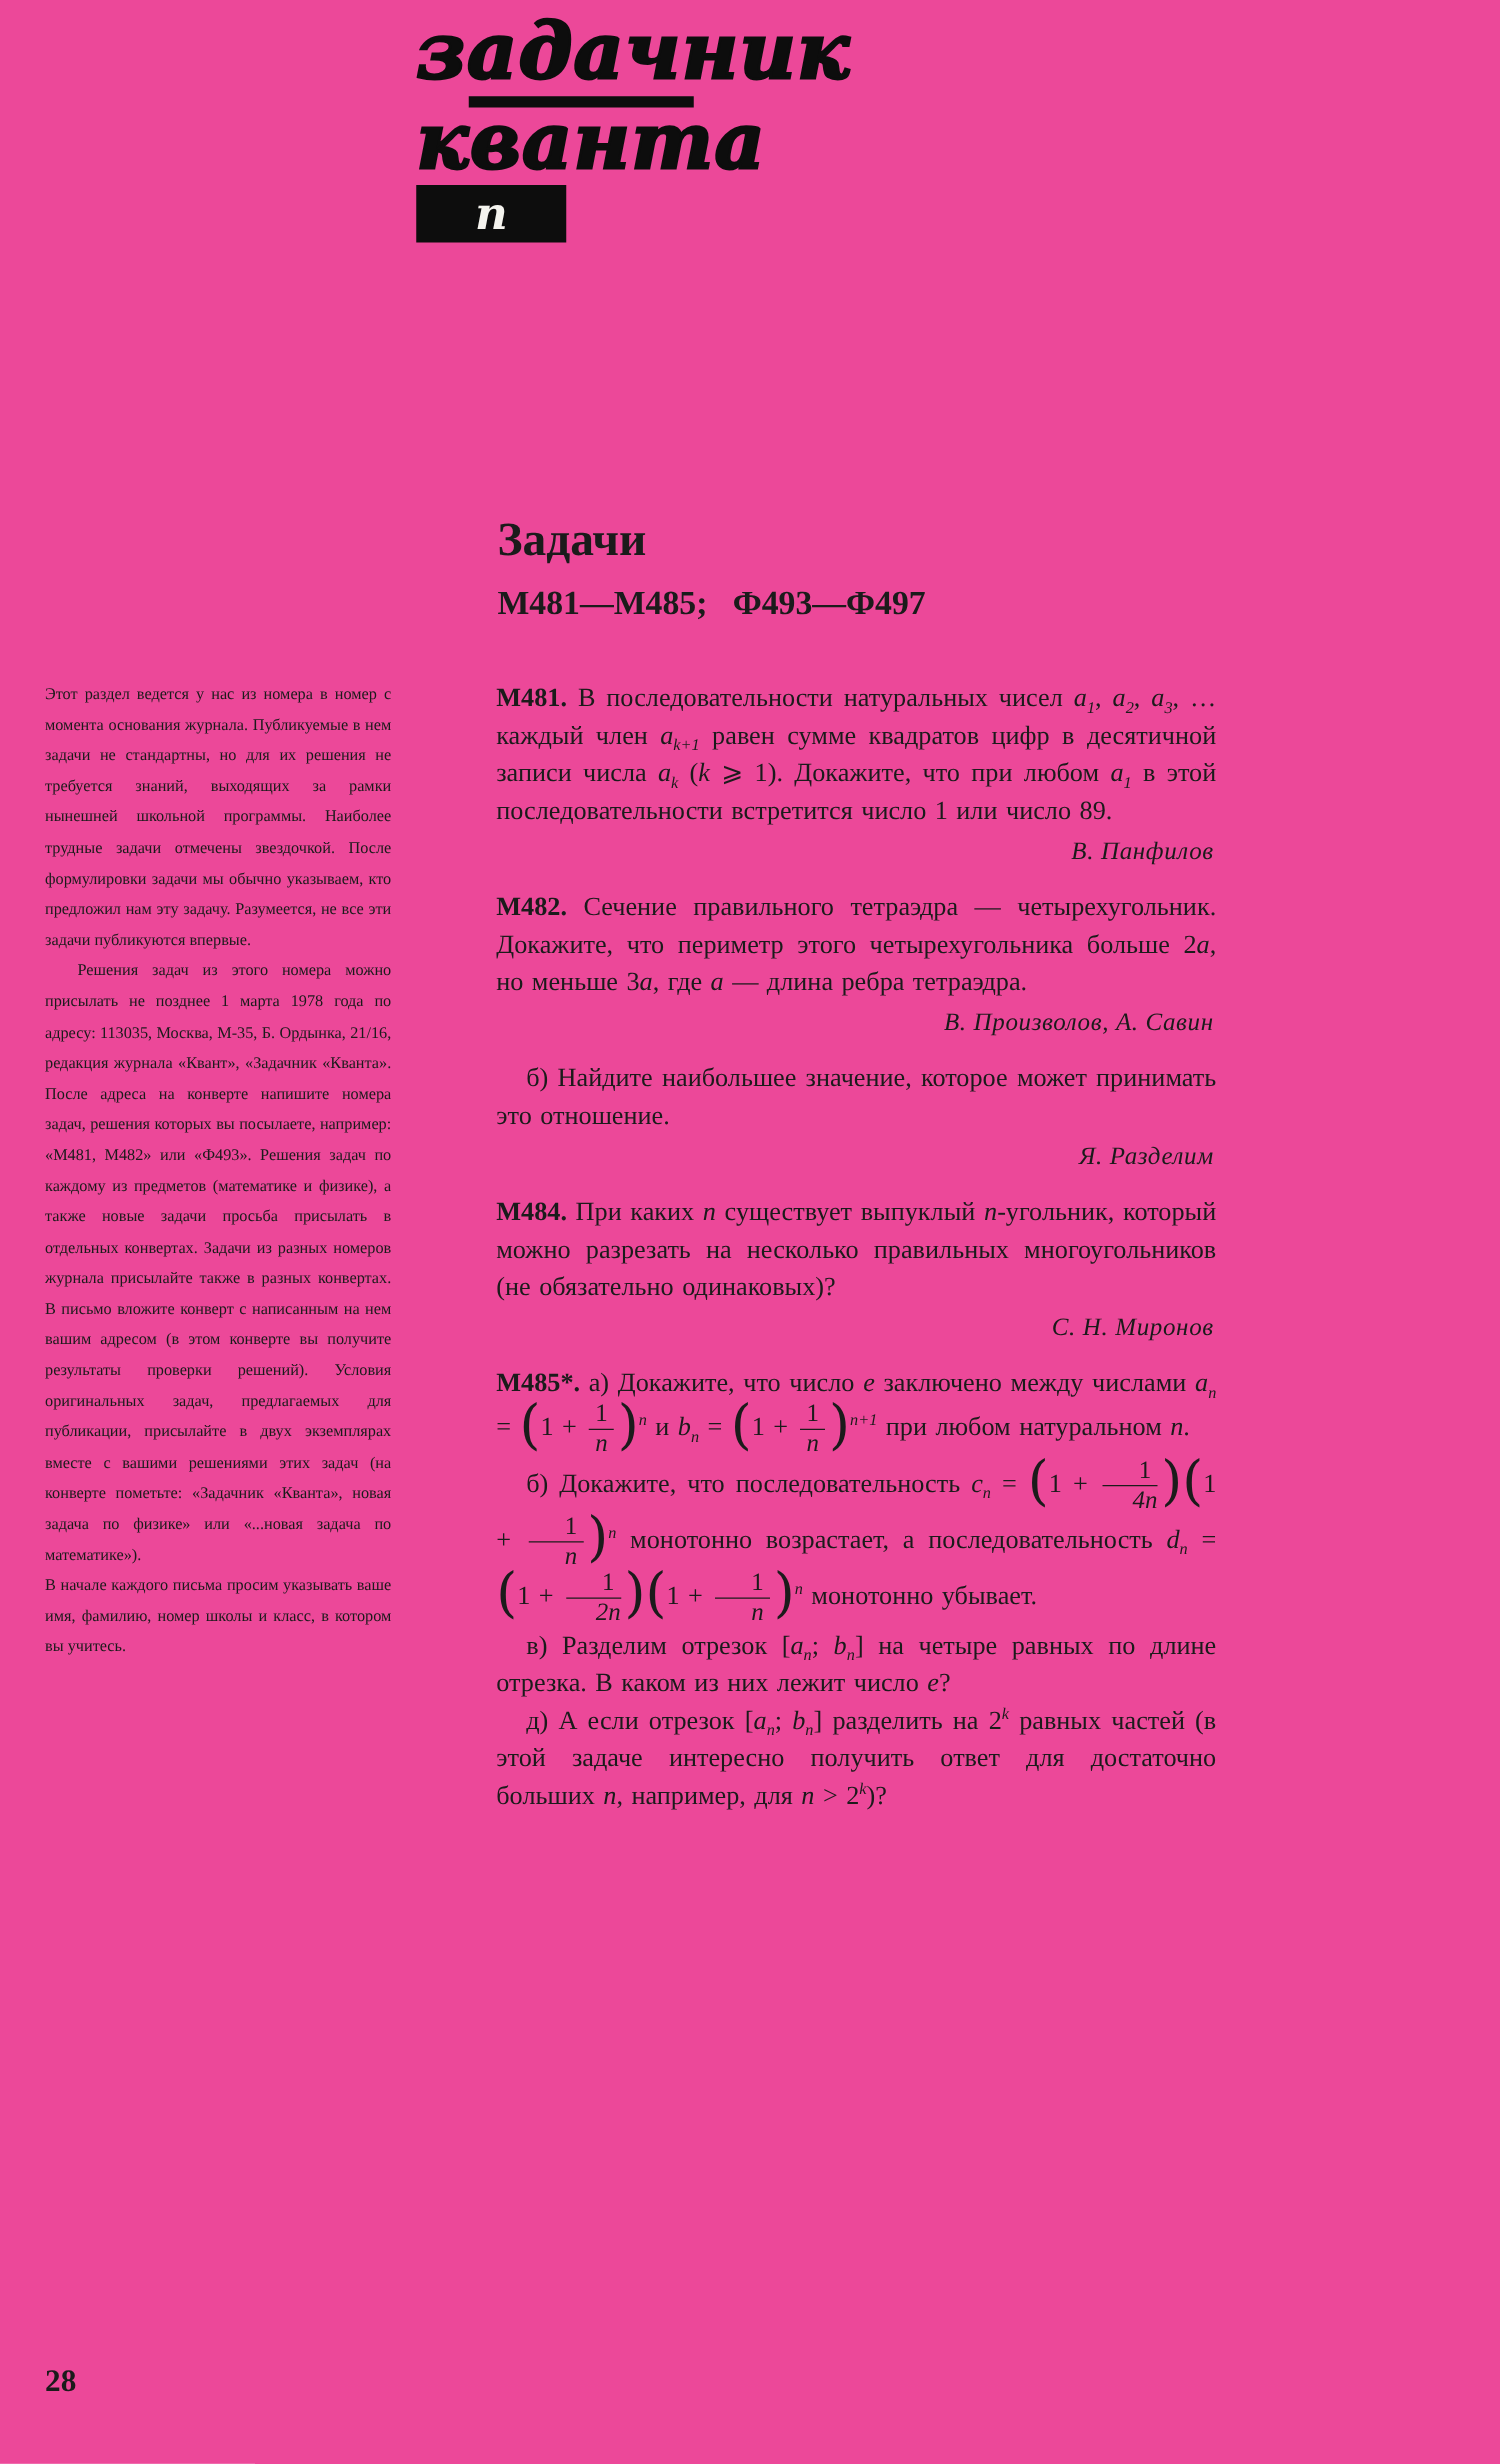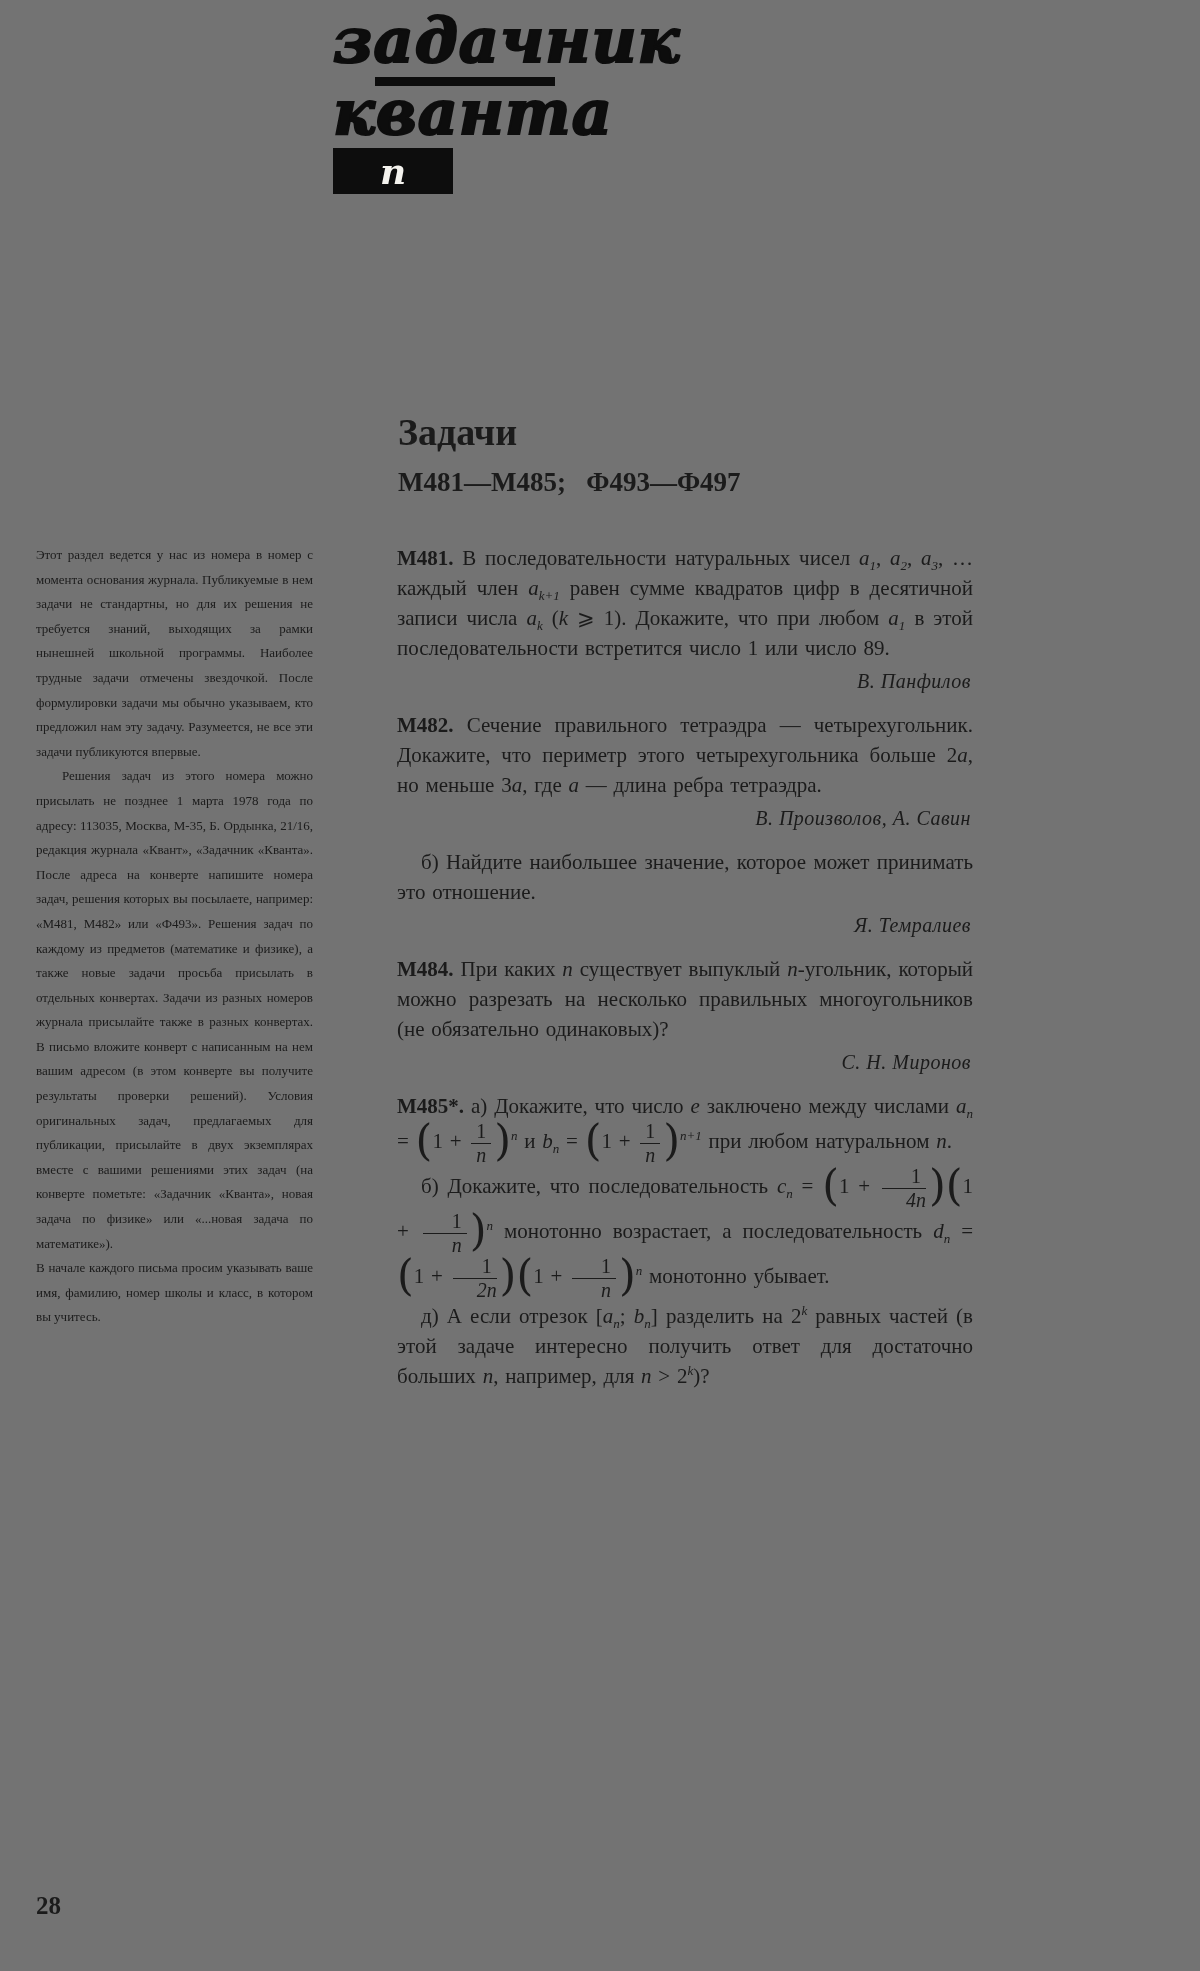--- a/index.html
+++ b/index.html
@@ -1,18 +1,18 @@
 <!DOCTYPE html>
 <html lang="ru"><head>
 <meta charset="utf-8">
 <style>
   html,body{margin:0;padding:0;}
   .page{
     position:relative; width:1200px; height:1971px;
-    background:#737373; color:#1b1b1b; overflow:hidden;
+    background:#ec4899; color:#1b1b1b; overflow:hidden;
     font-family:"Liberation Serif","DejaVu Serif",serif;
   }
   
   .logo{position:absolute; left:333px; top:10px; width:340px;}
   .logo-line1,.logo-line2{
     font-family:"DejaVu Serif","Liberation Serif",serif;
     font-style:italic; font-weight:bold; font-size:62px; line-height:1.0;
     letter-spacing:1px; color:#0d0d0d; -webkit-text-stroke:2.2px #0d0d0d;
     white-space:nowrap;
   }
@@ -106,31 +106,32 @@
       <div class="author">В. Панфилов</div>
     </section>
 
     <section class="prob">
       <p class="para"><span class="tb">М482.</span><span class="tr"> Сечение правильного тетраэдра — четырехугольник. Докажите, что периметр этого четырехугольника больше 2</span><span class="ti">a</span><span class="tr">, но меньше 3</span><span class="ti">a</span><span class="tr">, где </span><span class="ti">a</span><span class="tr"> — длина ребра тетраэдра.</span></p>
       <div class="author">В. Произволов, А. Савин</div>
     </section>
 
     <section class="prob">
       <p class="para indent"><span class="tr">б) Найдите наибольшее значение, которое может принимать это отношение.</span></p>
-      <div class="author">Я. Темралиев</div>
+      <div class="author">Я. Разделим</div>
     </section>
 
     <section class="prob">
       <p class="para"><span class="tb">М484.</span><span class="tr"> При каких </span><span class="ti">n</span><span class="tr"> существует выпуклый </span><span class="ti">n</span><span class="tr">-угольник, который можно разрезать на несколько правильных многоугольников (не обязательно одинаковых)?</span></p>
       <div class="author">С. Н. Миронов</div>
     </section>
 
     <section class="prob">
       <p class="para"><span class="tb">М485*.</span><span class="tr"> а) Докажите, что число </span><span class="ti">e</span><span class="tr"> заключено между числами </span><span class="ti">a</span><sub>n</sub><span class="tr"> = </span><span class="paren">(</span><span class="tr">1 + </span><span class="frac"><span class="num">1</span><span class="den">n</span></span><span class="paren">)</span><span class="psup">n</span><span class="tr">  и  </span><span class="ti">b</span><sub>n</sub><span class="tr"> = </span><span class="paren">(</span><span class="tr">1 + </span><span class="frac"><span class="num">1</span><span class="den">n</span></span><span class="paren">)</span><span class="psup">n+1</span><span class="tr">  при любом натуральном </span><span class="ti">n</span><span class="tr">.</span></p>
       <p class="para indent"><span class="tr">б) Докажите, что последовательность </span><span class="ti">c</span><sub>n</sub><span class="tr"> = </span><span class="paren">(</span><span class="tr">1 + </span><span class="frac"><span class="num">1</span><span class="den">4n</span></span><span class="paren">)</span><span class="paren">(</span><span class="tr">1 + </span><span class="frac"><span class="num">1</span><span class="den">n</span></span><span class="paren">)</span><span class="psup">n</span><span class="tr"> монотонно возрастает, а последовательность </span><span class="ti">d</span><sub>n</sub><span class="tr"> = </span><span class="paren">(</span><span class="tr">1 + </span><span class="frac"><span class="num">1</span><span class="den">2n</span></span><span class="paren">)</span><span class="paren">(</span><span class="tr">1 + </span><span class="frac"><span class="num">1</span><span class="den">n</span></span><span class="paren">)</span><span class="psup">n</span><span class="tr"> монотонно убывает.</span></p>
+      <p class="para indent"><span class="tr">в) Разделим отрезок [</span><span class="ti">a</span><sub>n</sub><span class="tr">; </span><span class="ti">b</span><sub>n</sub><span class="tr">] на четыре равных по длине отрезка. В каком из них лежит число </span><span class="ti">e</span><span class="tr">?</span></p>
       <p class="para indent"><span class="tr">д) А если отрезок [</span><span class="ti">a</span><sub>n</sub><span class="tr">; </span><span class="ti">b</span><sub>n</sub><span class="tr">] разделить на 2</span><span class="tsup">k</span><span class="tr"> равных частей (в этой задаче интересно получить ответ для достаточно больших </span><span class="ti">n</span><span class="tr">, например, для </span><span class="ti">n</span><span class="tr"> &gt; 2</span><span class="tsup">k</span><span class="tr">)?</span></p>
     </section>
 
   </main>
 
   <div class="pagenum">28</div>
 
 </div>
 
 </body></html>

